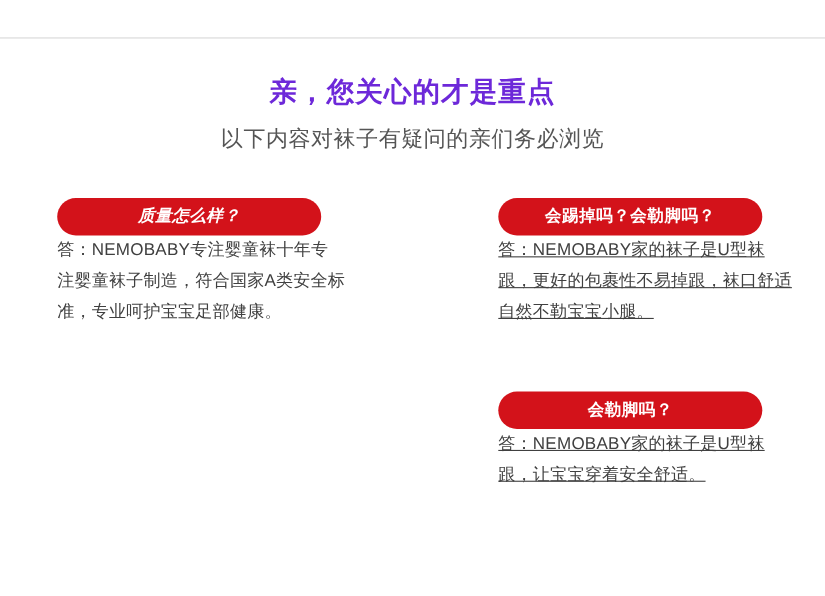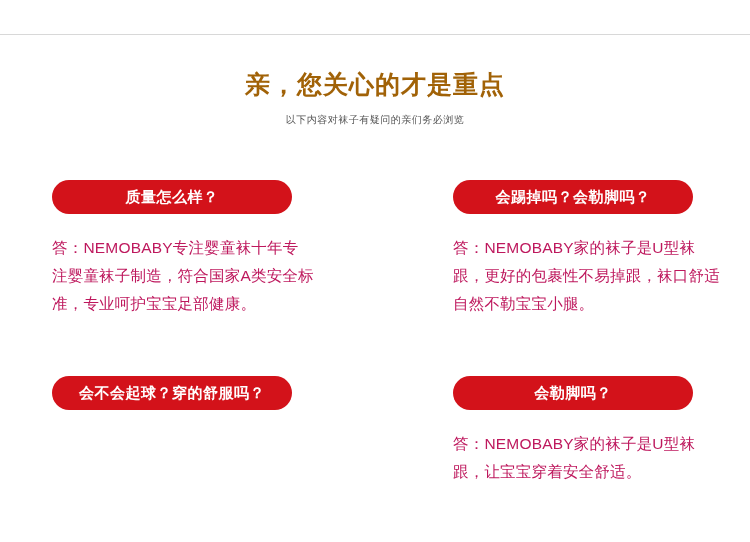--- a/index.html
+++ b/index.html
@@ -31,28 +31,28 @@
   .heading-block {
     position: absolute;
     top: 68px;
     left: 0;
     width: 750px;
     text-align: center;
   }
   .main-title {
     font-size: 25px;
     font-weight: bold;
-    color: #a16207;
+    color: #6d28d9;
     letter-spacing: 1px;
     line-height: 1.3;
     margin: 0;
   }
   .sub-title {
     margin-top: 12px;
-    font-size: 10px;
+    font-size: 20px;
     color: #555555;
     letter-spacing: 0.5px;
     line-height: 1.4;
   }
   .faq-grid {
     position: absolute;
     top: 180px;
     left: 0;
     width: 750px;
   }
@@ -80,34 +80,34 @@
     font-size: 15px;
     font-weight: bold;
     text-align: center;
     line-height: 34px;
     height: 34px;
     border-radius: 17px;
     letter-spacing: 0.5px;
     white-space: nowrap;
     overflow: hidden;
   }
-  .q-banner.w1 { width: 240px; }
+  .q-banner.w1 { width: 240px; font-style: italic; }
   .q-banner.w2 { width: 240px; }
   .q-banner.w3 { width: 240px; }
   .q-banner.w4 { width: 240px; }
   .answer {
-    margin-top: 20px;
     font-size: 15.5px;
     line-height: 28px;
-    color: #be185d;
+    color: #404040;
     letter-spacing: 0.2px;
     text-align: left;
   }
   .faq-cell.right .answer {
     width: 270px;
+    text-decoration: underline;
   }
   .faq-cell.left .answer {
     width: 262px;
   }
 </style>
 </head>
 <body>
 
 <div class="page">
 
@@ -126,21 +126,20 @@
         <div class="answer">答：NEMOBABY专注婴童袜十年专注婴童袜子制造，符合国家A类安全标准，专业呵护宝宝足部健康。</div>
       </div>
       <div class="faq-cell right">
         <div class="q-banner w2">会踢掉吗？会勒脚吗？</div>
         <div class="answer">答：NEMOBABY家的袜子是U型袜跟，更好的包裹性不易掉跟，袜口舒适自然不勒宝宝小腿。</div>
       </div>
     </div>
 
     <div class="faq-row second">
       <div class="faq-cell left">
-        <div class="q-banner w3">会不会起球？穿的舒服吗？</div>
       </div>
       <div class="faq-cell right">
         <div class="q-banner w4">会勒脚吗？</div>
         <div class="answer">答：NEMOBABY家的袜子是U型袜跟，让宝宝穿着安全舒适。</div>
       </div>
     </div>
 
   </div>
 </div>
 

